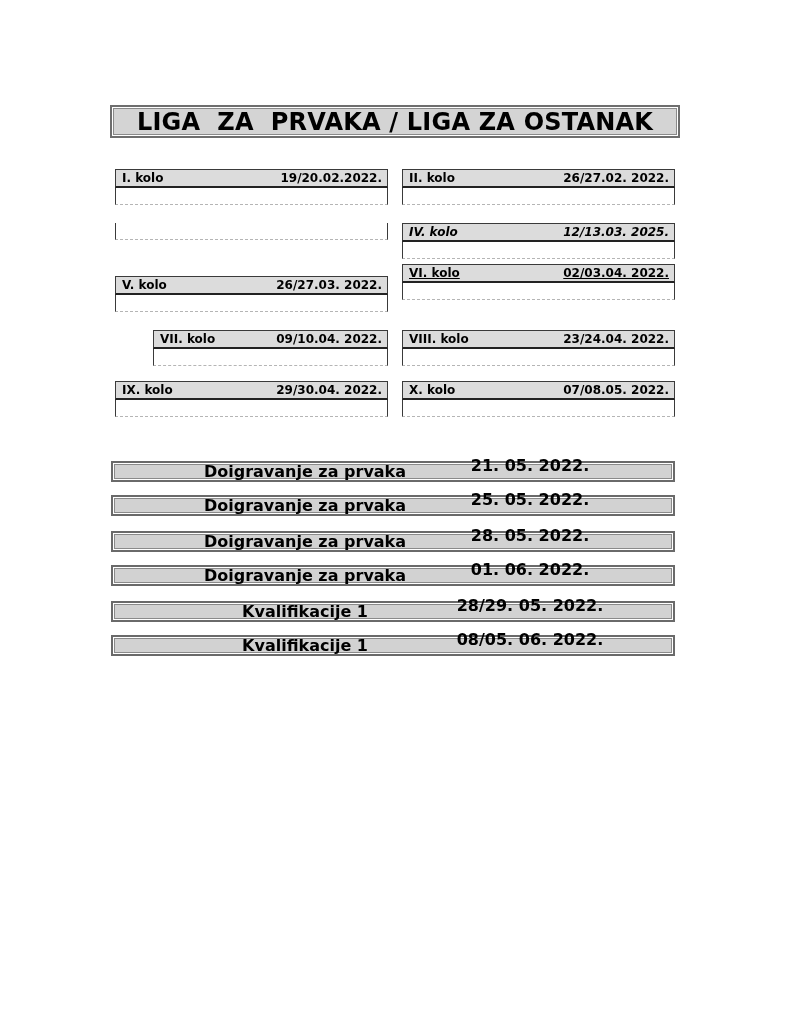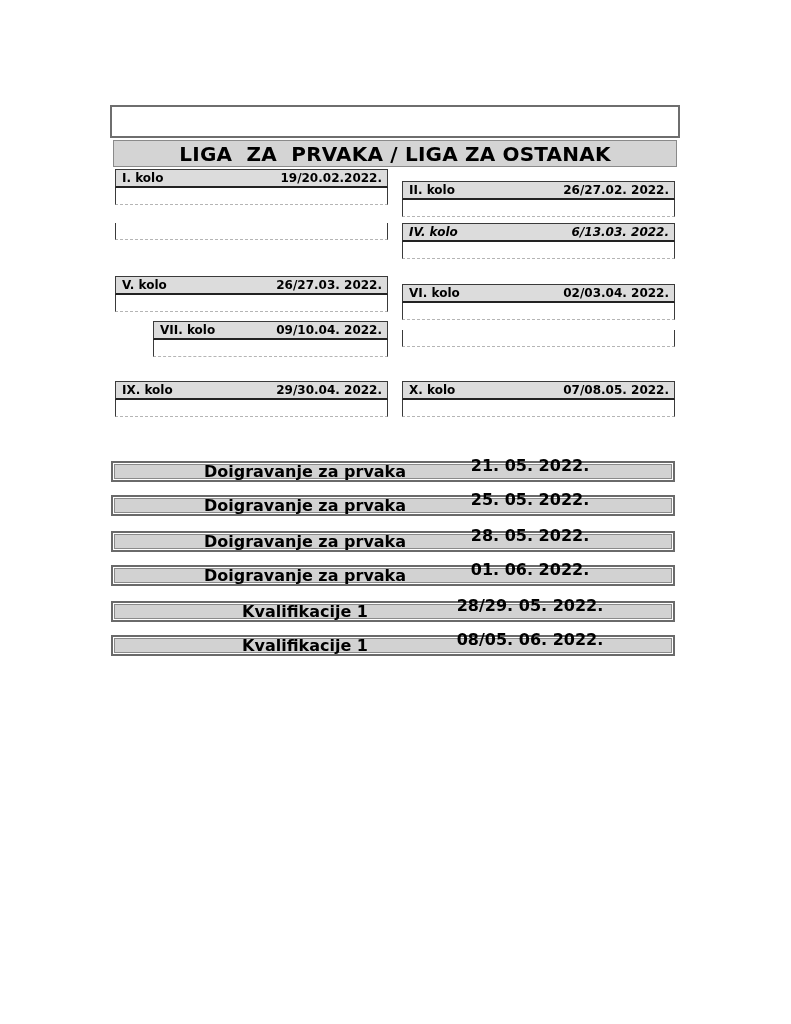--- a/index.html
+++ b/index.html
@@ -29,24 +29,23 @@
     .title-inner {
       width: 100%;
       height: 100%;
       box-sizing: border-box;
       border: 1px solid #8a8a8a;
       background: #d4d4d4;
       display: flex;
       align-items: center;
       justify-content: center;
       font-weight: bold;
-      font-size: 20px;
+      font-size: 24px;
       letter-spacing: 0.2px;
       white-space: pre;
-      margin-top: 32px;
     }
     .round {
       position: absolute;
       width: 273px;
       height: 36px;
       box-sizing: border-box;
     }
     .round-head {
       height: 19px;
       box-sizing: border-box;
@@ -117,62 +116,66 @@
   <div class="title-inner">LIGA  ZA  PRVAKA / LIGA ZA OSTANAK</div>
 </div>
 
 <div class="round" style="left:115px; top:169px;">
   <div class="round-head">
     <span>I. kolo</span>
     <span>19/20.02.2022.</span>
   </div>
   <div class="round-body"></div>
 </div>
-<div class="round" style="left:402px; top:181px;">
+<div class="round" style="left:402px; top:169px;">
   <div class="round-head">
     <span>II. kolo</span>
     <span>26/27.02. 2022.</span>
   </div>
   <div class="round-body"></div>
 </div>
 
 <div class="round" style="left:115px; top:223px;">
   <div class="round-body"></div>
 </div>
 <div class="round" style="left:402px; top:223px;font-style:italic;">
   <div class="round-head">
     <span>IV. kolo</span>
-    <span>6/13.03. 2022.</span>
+    <span>12/13.03. 2025.</span>
   </div>
   <div class="round-body"></div>
 </div>
 
 <div class="round" style="left:115px; top:276px;">
   <div class="round-head">
     <span>V. kolo</span>
     <span>26/27.03. 2022.</span>
   </div>
   <div class="round-body"></div>
 </div>
-<div class="round" style="left:402px; top:284px;">
+<div class="round" style="left:402px; top:264px;text-decoration:underline;">
   <div class="round-head">
     <span>VI. kolo</span>
     <span>02/03.04. 2022.</span>
   </div>
   <div class="round-body"></div>
 </div>
 
-<div class="round" style="left:115px; top:321px;padding-left:38px;">
+<div class="round" style="left:115px; top:330px;padding-left:38px;">
   <div class="round-head">
     <span>VII. kolo</span>
     <span>09/10.04. 2022.</span>
   </div>
   <div class="round-body"></div>
 </div>
 <div class="round" style="left:402px; top:330px;">
+  <div class="round-head">
+    <span>VIII. kolo</span>
+    <span>23/24.04. 2022.</span>
+  </div>
   <div class="round-body"></div>
 </div>
 
 <div class="round" style="left:115px; top:381px;">
   <div class="round-head">
     <span>IX. kolo</span>
     <span>29/30.04. 2022.</span>
   </div>
   <div class="round-body"></div>
 </div>

